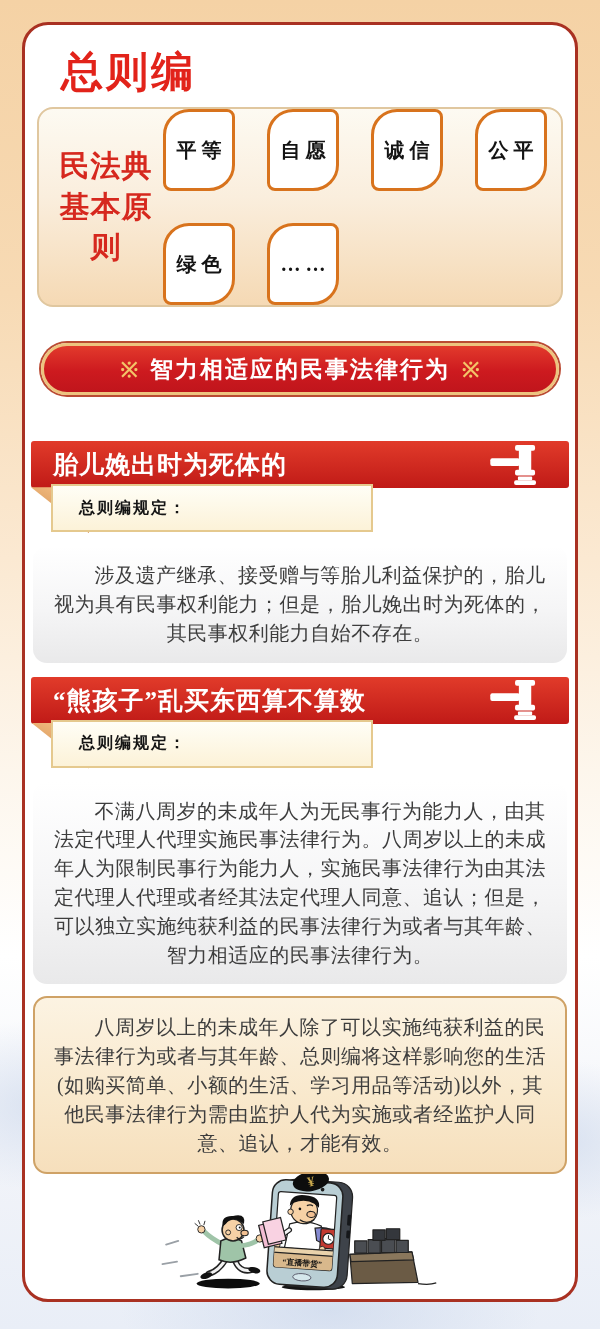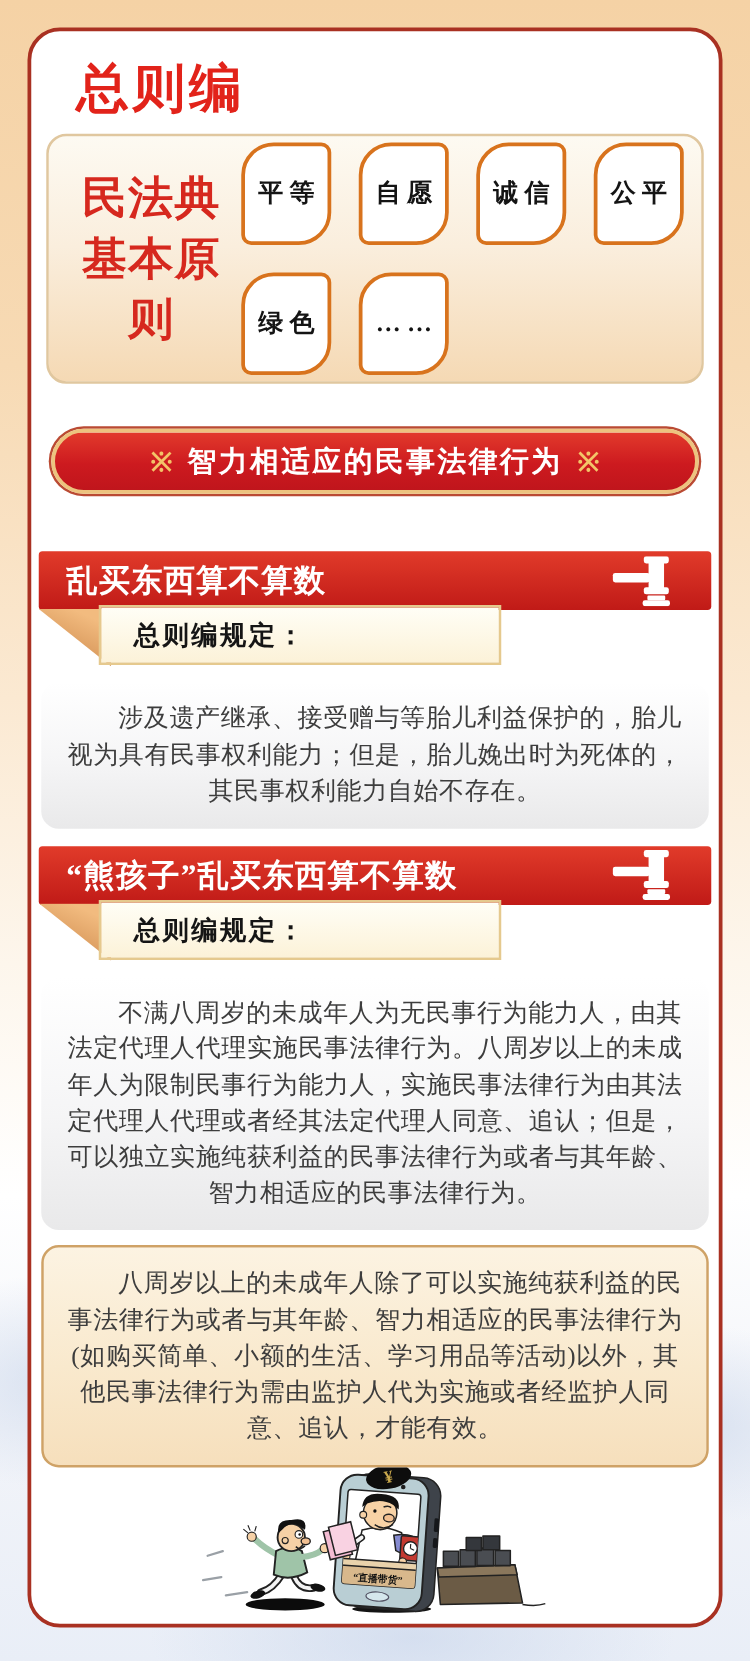--- a/index.html
+++ b/index.html
@@ -25,24 +25,24 @@
     margin:24px 0 0 36px; font-size:42px; font-weight:bold; color:#e2231a;
     letter-spacing:3px; line-height:1.1;
   }
   
   .panel {
     margin:12px 12px 0; height:200px; border:2px solid #e0c79f; border-radius:16px;
     background:linear-gradient(180deg,#fdfaf2 0%,#faeedd 45%,#f5d9b4 100%);
     display:flex; align-items:center; padding:0 14px 0 10px;
   }
   .panel-heading {
-    flex:1; text-align:center; color:#d6281e; font-weight:bold; font-size:36px;
+    flex:1; text-align:center; color:#d6281e; font-weight:bold; font-size:30px;
     line-height:1.35; white-space:pre-line; letter-spacing:1px;
   }
-  .chips { display:grid; grid-template-columns:repeat(4,72px); grid-auto-rows:82px; gap:22px; }
+  .chips { display:grid; grid-template-columns:repeat(4,72px); grid-auto-rows:82px; gap:32px; }
   .chip {
     background:#fff; border:3px solid #d8731d; border-radius:26px 8px 26px 8px;
     display:flex; align-items:center; justify-content:center;
   }
   .chip-label { font-size:20px; font-weight:bold; color:#141414; white-space:pre-line;
     text-align:center; line-height:1.25; }
   
   .banner {
     margin:36px 16px 0; height:52px; border-radius:28px;
     background:linear-gradient(180deg,#e23a2c 0%,#cd1a1f 55%,#c0151c 100%);
@@ -61,24 +61,24 @@
   }
   .bar-title { color:#fff; font-weight:bold; font-size:25px; letter-spacing:1px; }
   .gavel { width:54px; height:40px; flex:none; }
   .rule-row { position:relative; height:48px; margin:0 6px; }
   .fold {
     position:absolute; left:0; top:-1px; width:58px; height:46px;
     background:linear-gradient(205deg,#f2bb7f 20%,#cf8c4f 85%);
     clip-path:polygon(0 0,100% 0,100% 100%);
   }
   .rule-label {
-    position:absolute; left:48px; top:-4px; min-width:322px; height:48px;
+    position:absolute; left:20px; top:-4px; min-width:322px; height:48px;
     background:linear-gradient(180deg,#fffef6,#fcf2d8);
     border:2px solid #e5c98e; display:flex; align-items:center; padding:0 26px;
-    font-size:21px; font-weight:bold; color:#151515; letter-spacing:2px;
+    font-size:16px; font-weight:bold; color:#151515; letter-spacing:2px;
   }
   .body-box {
     margin:10px 8px 0; border-radius:14px; padding:15px 18px;
     background:linear-gradient(180deg,#ffffff 0%,#f5f5f6 55%,#e9e9ea 100%);
     text-align:center;
   }
   .body-box.cream {
     margin-top:12px;
     background:linear-gradient(180deg,#fcf3e2 0%,#f9e9cd 55%,#f6dfbc 100%);
     border:2px solid #cfa266;
@@ -129,21 +129,21 @@
   </div>
 
   <div class="banner">
     <span class="banner-mark">※</span>
     <span class="banner-text">智力相适应的民事法律行为</span>
     <span class="banner-mark">※</span>
   </div>
 
   <section>
     <div class="bar">
-      <h2 class="bar-title">乱买东西算不算数</h2>
+      <h2 class="bar-title">胎儿娩出时为死体的</h2>
       <svg class="gavel" viewBox="0 0 54 42">
         <g fill="#ffffff">
           <rect x="0" y="14" width="31" height="8" rx="2"></rect>
           <rect x="30" y="3" width="13" height="26" rx="2"></rect>
           <rect x="26" y="0" width="21" height="6" rx="2"></rect>
           <rect x="26" y="26" width="21" height="6" rx="2"></rect>
           <rect x="29" y="33" width="15" height="4" rx="1"></rect>
           <rect x="25" y="37" width="23" height="5" rx="2"></rect>
         </g>
       </svg>
@@ -172,21 +172,21 @@
       </svg>
     </div>
     <div class="rule-row">
       <div class="fold"></div>
       <div class="rule-label">总则编规定：</div>
     </div>
     <div class="body-box">
       <p>不满八周岁的未成年人为无民事行为能力人，由其法定代理人代理实施民事法律行为。八周岁以上的未成年人为限制民事行为能力人，实施民事法律行为由其法定代理人代理或者经其法定代理人同意、追认；但是，可以独立实施纯获利益的民事法律行为或者与其年龄、智力相适应的民事法律行为。</p>
     </div>
     <div class="body-box cream">
-      <p>八周岁以上的未成年人除了可以实施纯获利益的民事法律行为或者与其年龄、智力相适应的民事法律行为(如购买简单、小额的生活、学习用品等活动)以外，其他民事法律行为需由监护人代为实施或者经监护人同意、追认，才能有效。</p>
+      <p>八周岁以上的未成年人除了可以实施纯获利益的民事法律行为或者与其年龄、总则编将这样影响您的生活(如购买简单、小额的生活、学习用品等活动)以外，其他民事法律行为需由监护人代为实施或者经监护人同意、追认，才能有效。</p>
     </div>
   </section>
 
   <div class="illus-wrap">
     <svg class="illus" viewBox="0 0 460 195">
 
       <g stroke="#9aa0a6" stroke-width="3" stroke-linecap="round">
         <line x1="10" y1="116" x2="30" y2="110"></line>
         <line x1="4" y1="148" x2="28" y2="144"></line>
         <line x1="34" y1="168" x2="62" y2="164"></line>

